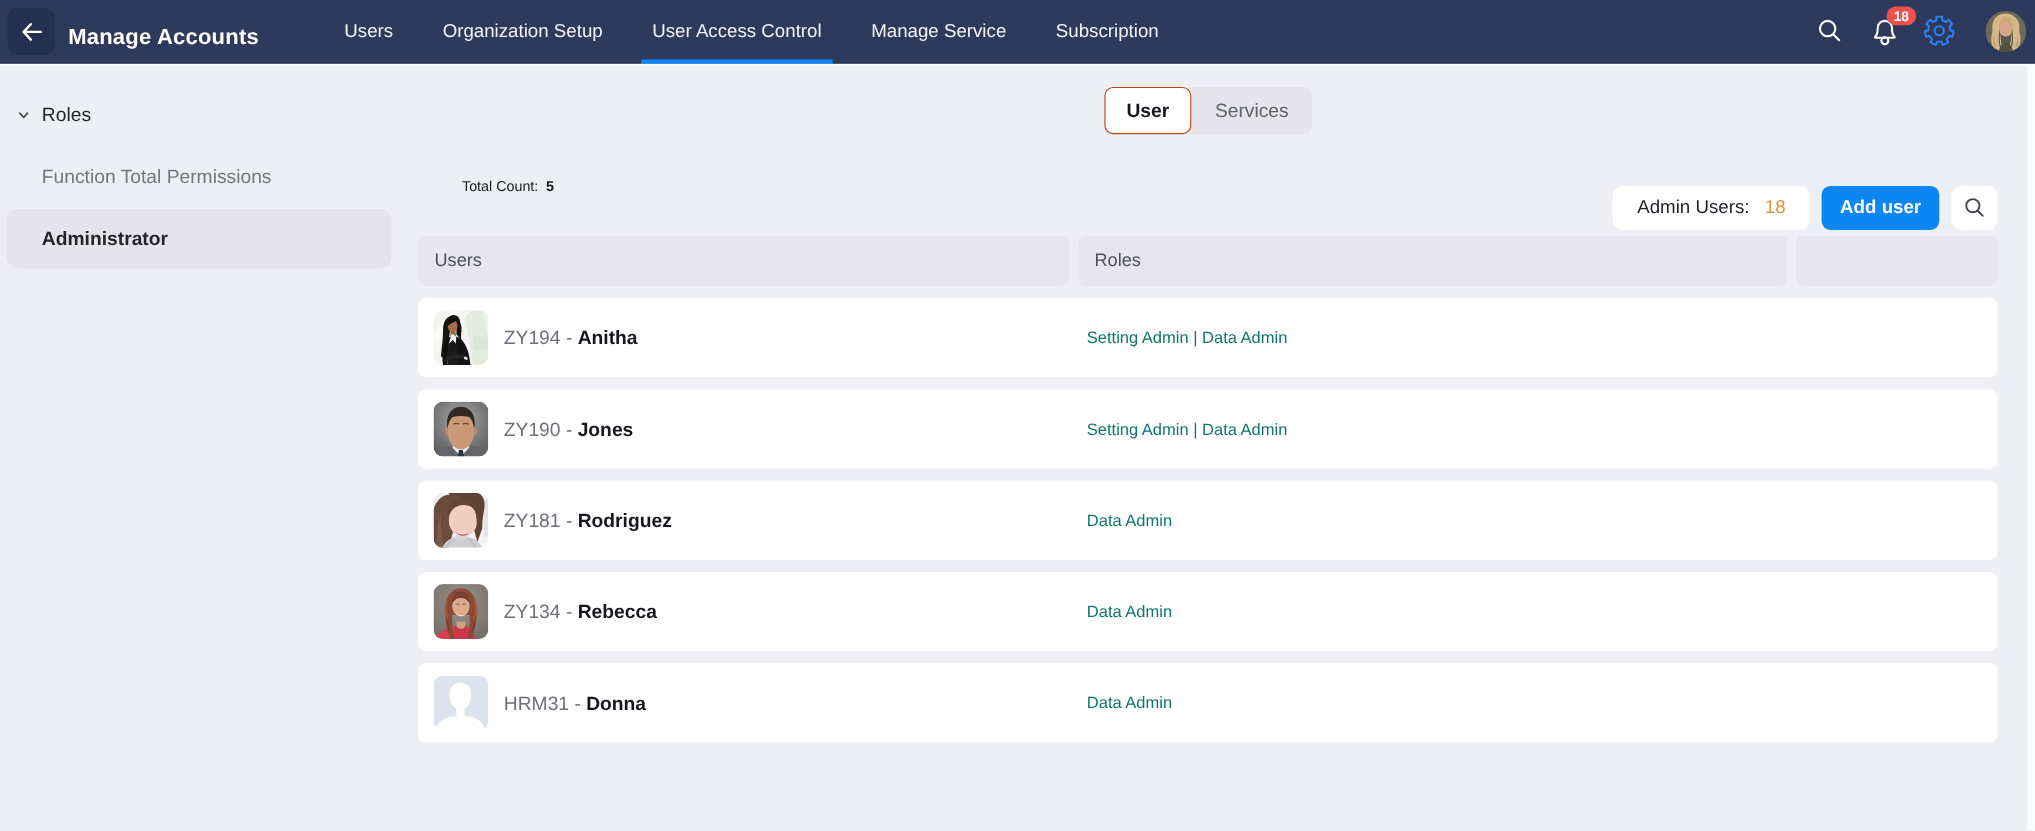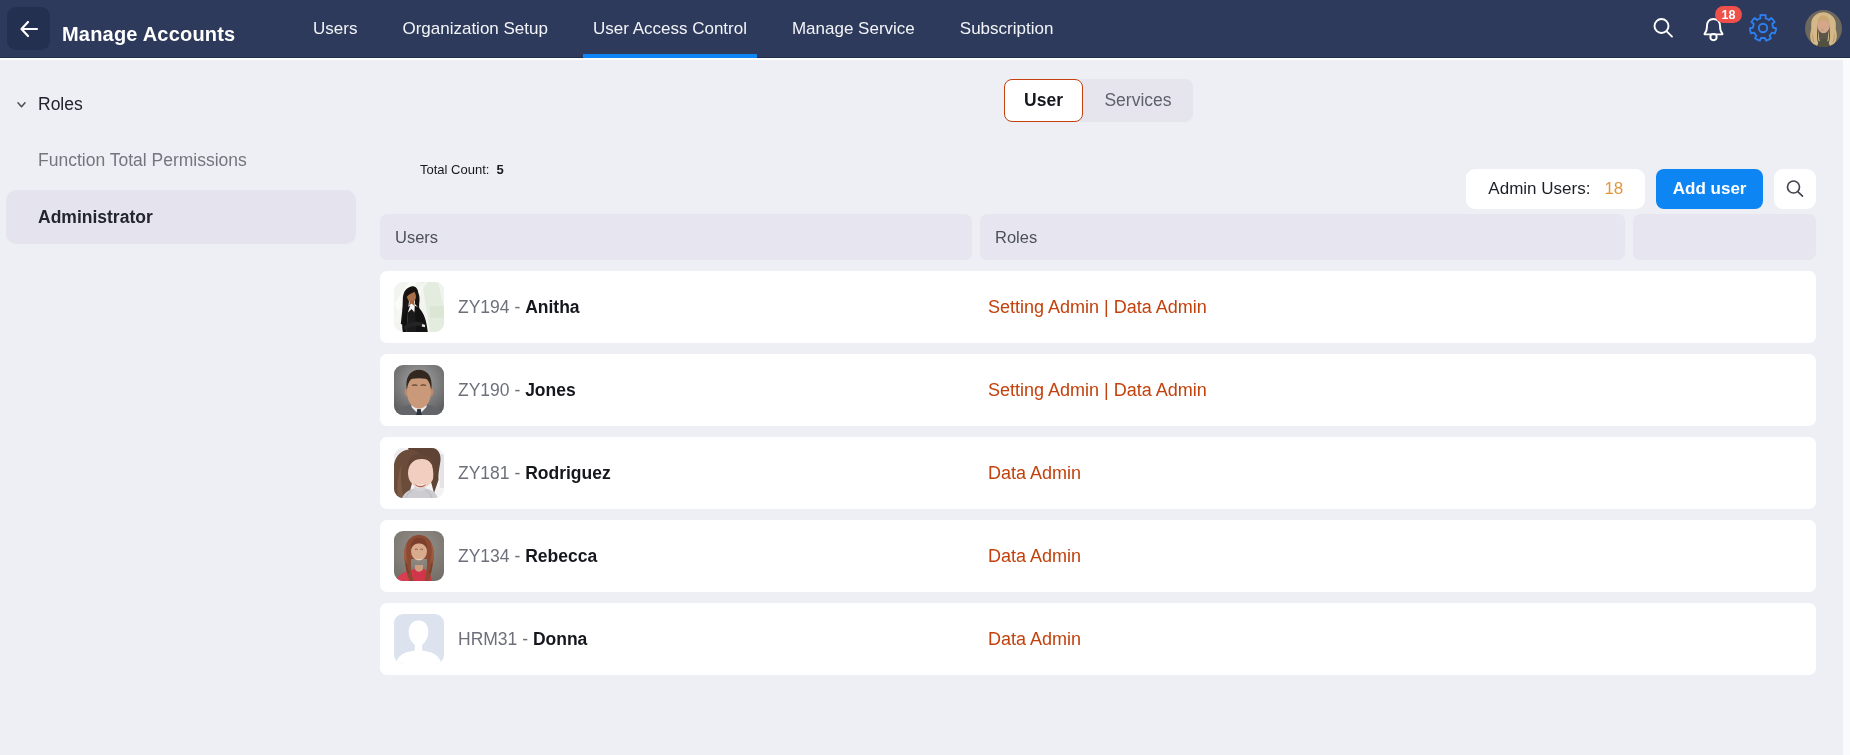--- a/index.html
+++ b/index.html
@@ -140,21 +140,21 @@
     border-radius:7px; margin-bottom:11px;
     display:flex; align-items:center;
   }
   .row .avatar {
     position:absolute; left:14px; top:11px; width:50px; height:50px;
     border-radius:9px; overflow:hidden;
   }
   .row .avatar svg { display:block; }
   .row .user-cell { position:absolute; left:78px; font-size:17.5px; color:#6d707a; }
   .row .user-cell .name { color:#15171d; font-weight:700;text-align:right; }
-  .row .roles-cell { position:absolute; left:608px; font-size:18px; color:#c2410c; }
+  .row .roles-cell { position:absolute; left:608px; font-size:15px; color:#0f766e; }
 
 </style>
 </head>
 <body>
 
 <div class="topbar">
   <button class="back-btn">
     <svg width="24" height="24" viewBox="0 0 24 24" fill="none" stroke="#ffffff" stroke-width="2.2" stroke-linecap="round" stroke-linejoin="round">
       <line x1="20" y1="12" x2="5" y2="12"></line>
         <polyline points="11,5 4.5,12 11,19"></polyline>

